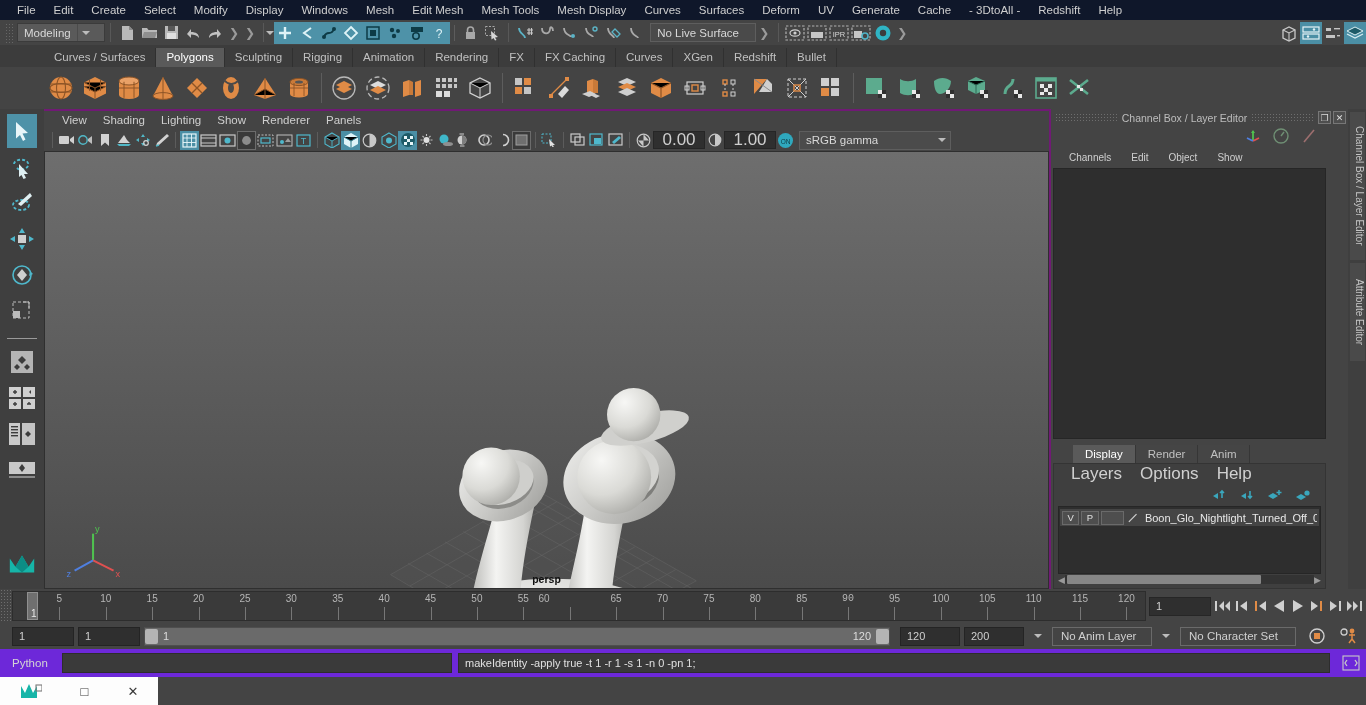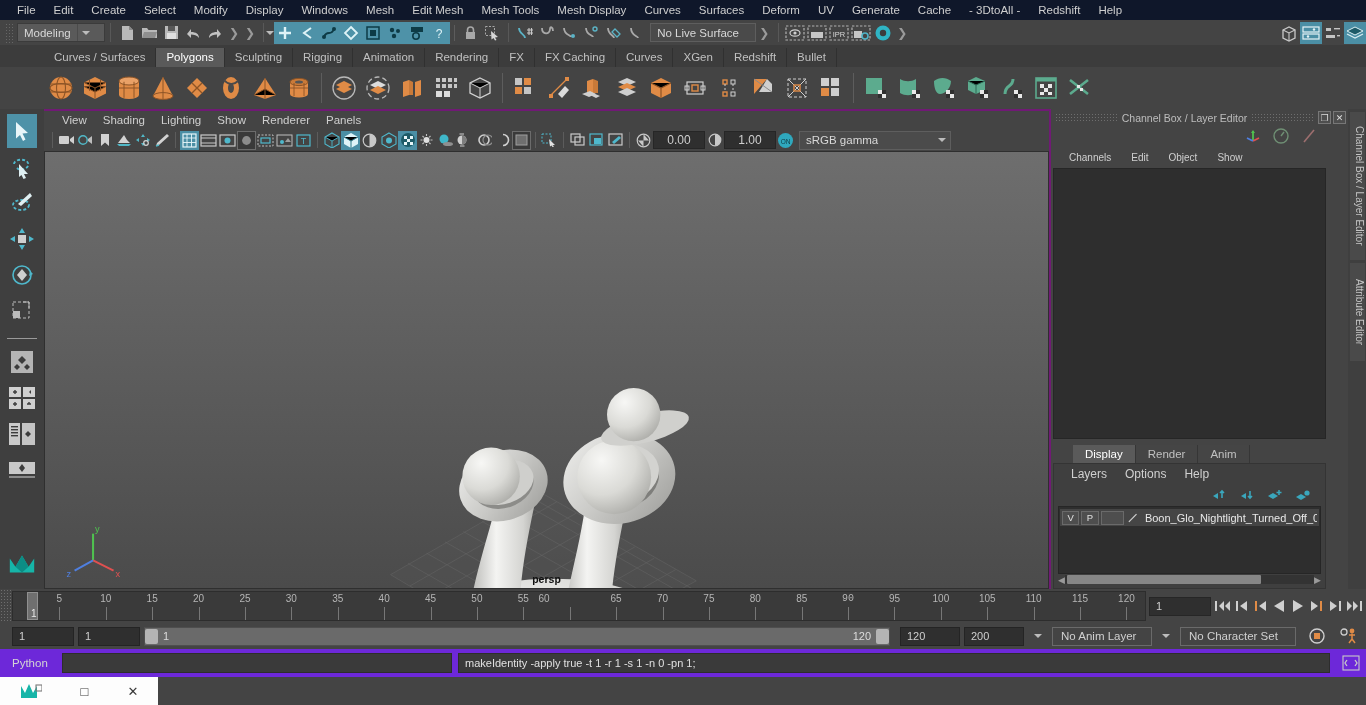--- a/index.html
+++ b/index.html
@@ -23,21 +23,21 @@
   .grip{ width:9px; height:20px; background-image:radial-gradient(#6e6e6e 0.8px, transparent 0.9px); background-size:3px 3px; margin:0 3px; opacity:.8;}
   .combo{ height:19px; background:#5a5a5a; border:1px solid #3b3b3b; display:flex; align-items:center; color:#d8d8d8; font-size:11.5px; }
   .combo .lbl{ padding:0 6px; white-space:nowrap; }
   .combo .arr{ width:17px; height:17px; display:flex; align-items:center; justify-content:center; border-left:1px solid #4b4b4b;}
   .tri-d{ width:0;height:0;border-left:4.5px solid transparent;border-right:4.5px solid transparent;border-top:4.5px solid #bcbcbc;}
   .sep{ width:1px; height:19px; background:#585858; margin:0 5px; }
   .sepb{ width:1px; height:16px; background:#5c5c5c; margin:0 4px; }
   .ibtn{ width:22px;height:22px;display:flex;align-items:center;justify-content:center;flex:0 0 auto; }
   .ibtn.sel{ background:#4e92a8; }
   .ibtn.selq{ background:#4b8fa5; }
-  .fld{ height:18px; background:#2f2f2f; border:1px solid #262626; color:#cfcfcf; font-size:12px; display:flex; align-items:center; padding:0 5px; }
+  .fld{ height:18px; background:#2f2f2f; border:1px solid #262626; color:#cfcfcf; font-size:17px; display:flex; align-items:center; padding:0 5px; }
   .sarrow{ color:#9a9a9a; font-size:12px; padding:0 3px; }
 
   
   .shelftabs{ height:22px; background:#3c3c3c; display:flex; align-items:flex-end; padding-left:44px; flex:0 0 22px; }
   .shelftab{ height:19px; line-height:19px; padding:0 10px; font-size:11.5px; color:#c0c0c0; background:#3c3c3c; border-right:1px solid #303030; }
   .shelftab.active{ background:#5a5a5a; color:#ffffff; }
 
   
   .shelf{ height:42px; background:#444444; display:flex; align-items:center; padding-left:44px; flex:0 0 42px; }
   .shelfbtn{ width:34px; height:34px; display:flex; align-items:center; justify-content:center; }
@@ -72,21 +72,21 @@
   .winbtn{ width:13px;height:13px;border:1px solid #777; background:#4e4e4e; margin-right:2px; display:flex;align-items:center;justify-content:center; font-size:9px; color:#ddd;}
   .cbicons{ height:20px; display:flex; align-items:center; justify-content:flex-end; padding-right:30px; gap:10px;}
   .cbmenu{ height:22px; display:flex; align-items:center; padding-left:8px; }
   .cbmenu .cm{ padding:0 10px; font-size:10px; color:#d0d0d0;text-align:center;}
   .cbbody{ flex:1 1 auto; background:#2e2e2e; border:1px solid #262626; margin:0 2px; }
   .layertabs{ height:20px; display:flex; align-items:flex-end; margin-top:4px; padding-left:22px; }
   .ltab{ height:18px;line-height:18px;padding:0 12px;font-size:11.5px;background:#454545;color:#c0c0c0;border-right:1px solid #363636;}
   .ltab.active{ background:#5a5a5a;color:#fff;}
   .layerpanel{ background:#3f3f3f; border:1px solid #343434; margin:0 22px 0 2px; flex:0 0 auto; }
   .layermenu{ height:20px; display:flex; align-items:center; padding-left:8px;}
-  .layermenu .lm{ padding:0 9px; font-size:12px; color:#d0d0d0;}
+  .layermenu .lm{ padding:0 9px; font-size:17px; color:#d0d0d0;}
   .layertools{ height:22px; display:flex; align-items:center; justify-content:flex-end; gap:12px; padding-right:14px;}
   .layerlist{ background:#2e2e2e; border:1px solid #262626; height:68px; margin:0 4px; }
   .layerrow{ height:17px; display:flex; align-items:center; background:#454545; padding:0 2px; gap:2px; margin:2px 1px 0 1px;}
   .lchk{ width:18px;height:14px;background:#4e4e4e;border:1px solid #6a6a6a;display:flex;align-items:center;justify-content:center;font-size:9.5px;color:#e0e0e0;}
   .lname{ font-size:11px; color:#e8e8e8; white-space:nowrap; overflow:hidden; padding-left:4px;}
   .hscroll{ height:11px; margin:0 4px 3px 4px; display:flex; align-items:center; }
   .hsbar{ flex:1 1 auto; height:9px; background:#333; position:relative;}
   .hsthumb{ position:absolute; left:2px; top:0; height:9px; width:78%; background:#868686; border-radius:1px;}
   .vtabs{ width:18px; flex:0 0 18px; background:#3f3f3f; display:flex; flex-direction:column; align-items:center; }
   .vtab{ writing-mode:vertical-rl; font-size:10px; color:#c5c5c5; padding:8px 0; background:#4a4a4a; margin-top:3px; width:15px; text-align:center;}

